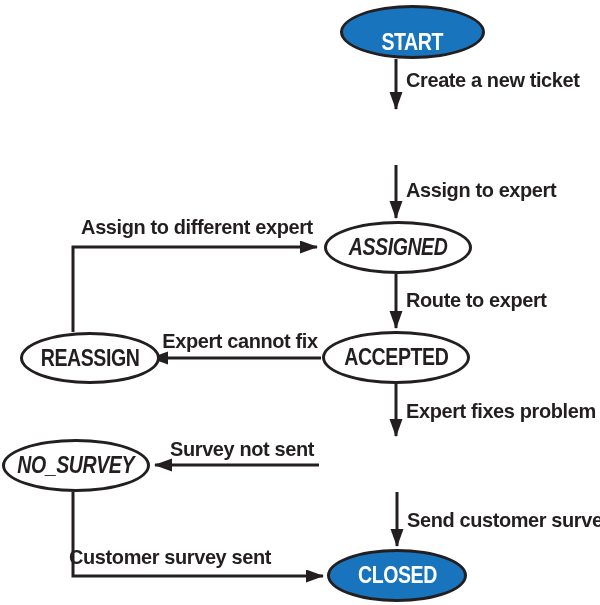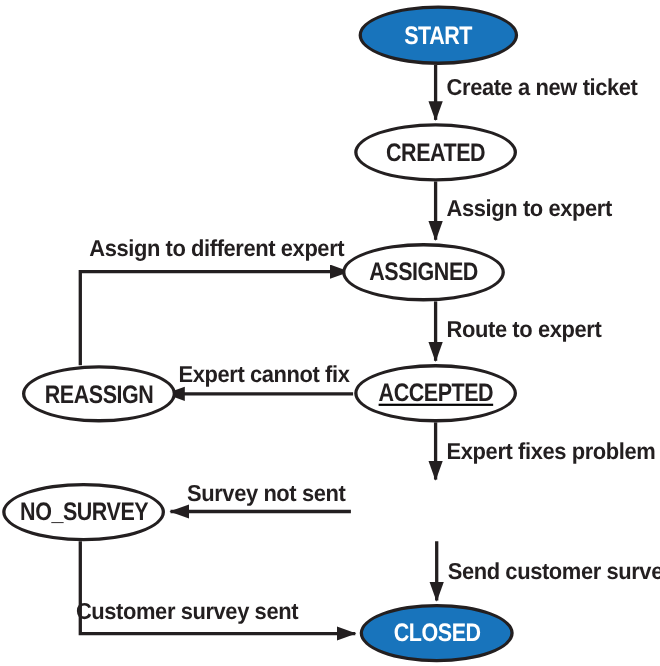--- a/index.html
+++ b/index.html
@@ -81,41 +81,38 @@
     <path d="M396,384 L396,436" stroke="#231F20" stroke-width="3" fill="none" marker-end="url(#arrow)"></path>
     <path d="M397,492 L397,546" stroke="#231F20" stroke-width="3" fill="none" marker-end="url(#arrow)"></path>
 
     <path d="M321,358 L151,358" stroke="#231F20" stroke-width="3" fill="none" marker-end="url(#arrow)"></path>
     <path d="M319,465 L155,465" stroke="#231F20" stroke-width="3" fill="none" marker-end="url(#arrow)"></path>
 
     <path d="M73,332 L73,247 L317,247" stroke="#231F20" stroke-width="3" fill="none" marker-end="url(#arrow)"></path>
     <path d="M73,492 L73,576 L323,576" stroke="#231F20" stroke-width="3" fill="none" marker-end="url(#arrow)"></path>
   </svg>
 
-  <div class="node terminal" style="left:326px; top:5px; width:145px; height:54px;">
+  <div class="node terminal" style="left:340px; top:5px; width:145px; height:54px;align-items:flex-end;">
     <span class="lbl">START</span>
   </div>
 
-  <div class="node" style="left:322px; top:112px; width:148px; height:53px;">
-    <span class="lbl">CREATED</span>
-  </div>
 
-  <div class="node" style="left:311px; top:221px; width:148px; height:53px;">
+  <div class="node" style="left:324px; top:221px; width:148px; height:53px;font-style:italic;">
     <span class="lbl">ASSIGNED</span>
   </div>
 
   <div class="node" style="left:20px; top:332px; width:140px; height:52px;">
     <span class="lbl">REASSIGN</span>
   </div>
 
-  <div class="node" style="left:322px; top:331px; width:148px; height:53px;text-decoration:underline;">
+  <div class="node" style="left:322px; top:331px; width:148px; height:53px;">
     <span class="lbl">ACCEPTED</span>
   </div>
 
-  <div class="node" style="left:2px; top:439px; width:148px; height:53px;">
+  <div class="node" style="left:2px; top:439px; width:148px; height:53px;font-style:italic;">
     <span class="lbl">NO_SURVEY</span>
   </div>
 
 
   <div class="node terminal" style="left:327px; top:549px; width:140px; height:53px;">
     <span class="lbl">CLOSED</span>
   </div>
 
   <div class="edge-label leftward" style="left:406px; top:68px;">Create a new ticket</div>
 

